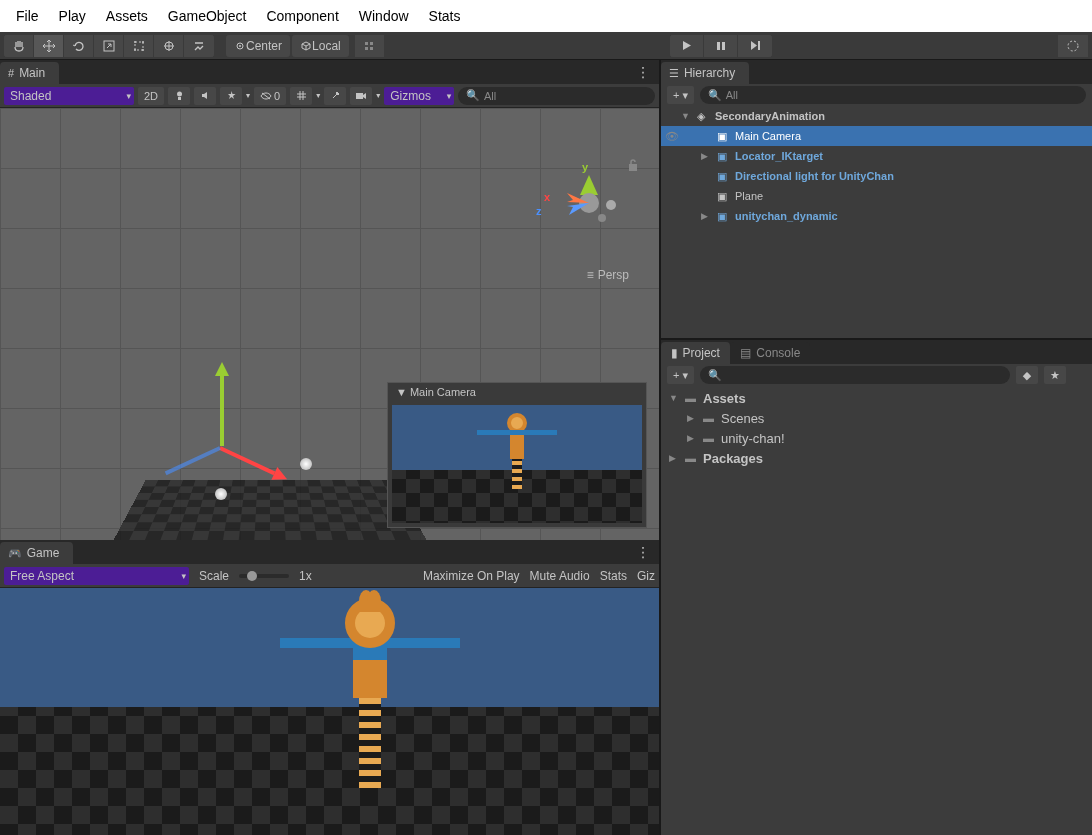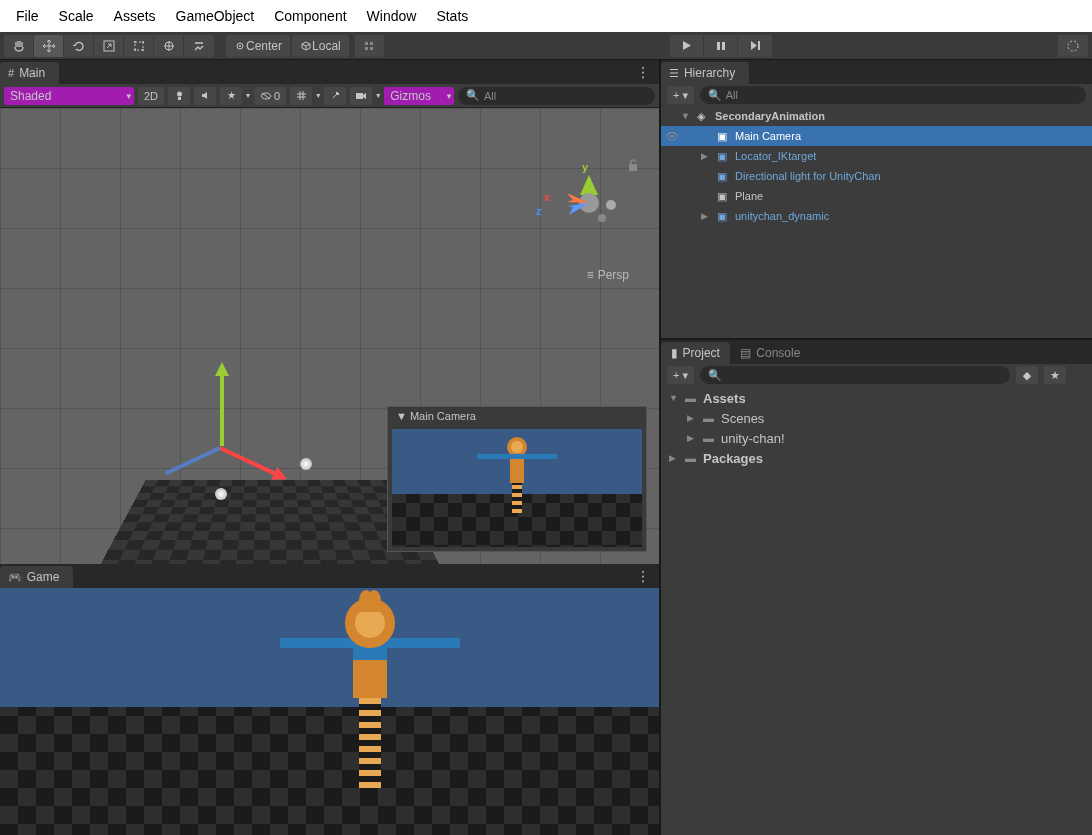--- a/index.html
+++ b/index.html
@@ -13,21 +13,21 @@
 .tbtn:last-child { border-right:none; }
 .pillbtn { height:22px; padding:0 8px; display:flex; align-items:center; gap:0; background:#474747; border-radius:3px; font-size:12px; }
 .main { display:flex; height:775px; }
 .leftcol { width:661px; display:flex; flex-direction:column; border-right:2px solid #191919; }
 .rightcol { width:431px; display:flex; flex-direction:column; }
 .tabrow { height:24px; background:#282828; display:flex; align-items:flex-end; position:relative; }
 .tab { height:22px; padding:0 14px 0 8px; display:flex; align-items:center; gap:5px; background:#3c3c3c; color:#c4c4c4; font-size:12px; border-radius:4px 4px 0 0; }
 .tabico { font-size:11px; }
 .dots { position:absolute; right:8px; top:4px; font-size:14px; color:#c4c4c4; letter-spacing:1px; }
 .subtool { height:24px; background:#3c3c3c; display:flex; align-items:center; gap:4px; padding:0 4px; border-bottom:1px solid #232323; font-size:12px; overflow:hidden; }
-.dropdown { height:18px; padding:0 16px 0 6px; background:#a21caf; border-radius:2px; font-size:12px; display:flex; align-items:center; position:relative; }
+.dropdown { height:18px; padding:0 16px 0 6px; background:#4c1d95; border-radius:2px; font-size:12px; display:flex; align-items:center; position:relative; }
 .dropdown::after { content:"▾"; position:absolute; right:3px; font-size:9px; }
 .sbtn { width:22px; height:18px; display:flex; align-items:center; justify-content:center; background:#474747; border-radius:2px; font-size:11px; }
 .sbtn.wide{ width:auto; padding:0 6px; }
 .search { flex:1; height:18px; background:#2b2b2b; border-radius:9px; display:flex; align-items:center; padding:0 8px; font-size:11px; color:#888; gap:4px; max-width:200px; }
 .scene { flex:1; position:relative; background:#646464;
   background-image:linear-gradient(#555 1px,transparent 1px),linear-gradient(90deg,#555 1px,transparent 1px);
   background-size:60px 60px; overflow:hidden; }
 .checker { position:absolute; left:120px; top:320px; width:300px; height:200px; transform:perspective(400px) rotateX(55deg);
   background:repeating-conic-gradient(#1b1b1b 0 25%,#2e2e2e 0 50%) 0 0/30px 30px; opacity:.85; }
 .arrow { position:absolute; }
@@ -67,41 +67,41 @@
 .blegs { width:22px; height:90px; margin:0 auto; background:repeating-linear-gradient(0deg,#e8a952 0 6px,#1b1b1b 6px 12px); }
 .hier { height:280px; display:flex; flex-direction:column; border-bottom:2px solid #191919; }
 .hsub { display:flex; align-items:center; gap:6px; padding:2px 6px; height:22px; }
 .hlist { flex:1; overflow:auto; font-size:13px; }
 .hitem { display:flex; align-items:center; height:20px; gap:4px; padding-left:6px; }
 .hitem.selected { background:#3a72b0; color:#fff; }
 .hitem .tog { width:12px; font-size:9px; color:#888; }
 .hitem .ico { width:14px; font-size:11px; }
 .hitem .lbl { font-size:11px; }
 .hitem.root .lbl { color:#c4c4c4; font-weight:bold; }
-.hitem.prefab .lbl { color:#6fa8dc; }
+.hitem.prefab .lbl { color:#6fa8dc;font-weight:bold; }
 .hitem.prefab .ico { color:#6fa8dc; }
 .eye { width:14px; font-size:11px; color:#888; }
 .projtabs { height:24px; background:#282828; display:flex; align-items:flex-end; }
 .ptab { height:22px; padding:0 10px; display:flex; align-items:center; gap:5px; background:#3c3c3c; font-size:12px; border-radius:4px 4px 0 0; }
 .ptab.inactive { background:#282828; color:#888; }
 .projlist { flex:1; padding:2px 4px; font-size:13px; }
 .pitem { display:flex; align-items:center; height:20px; gap:4px; }
 .pitem .tog { width:12px; font-size:9px; color:#888; }
 .pitem .fico { width:14px; color:#888; font-size:11px; }
 .pitem .plbl { color:#c4c4c4; }
 .slidertrack { width:50px; height:4px; background:#2b2b2b; border-radius:2px; position:relative; }
 .sliderknob { position:absolute; left:8px; top:-3px; width:10px; height:10px; background:#999; border-radius:50%; }
 svg { display:block; }
 </style>
 </head>
 <body>
 
 <div class="menubar">
   <span>File</span>
-  <span>Scale</span>
+  <span>Play</span>
   <span>Assets</span>
   <span>GameObject</span>
   <span>Component</span>
   <span>Window</span>
   <span>Stats</span>
 </div>
 
 <div class="toolbar">
   <div class="btngrp">
     <div class="tbtn">
@@ -299,20 +299,33 @@
     </div>
 
     <div class="gamepanel">
       <div class="tabrow">
         <div class="tab">
           <span class="tabico">🎮</span>
           <span>Game</span>
         </div>
         <div class="dots">⋮</div>
       </div>
+      <div class="gsub">
+        <div class="dropdown" style="width:185px">Free Aspect</div>
+        <span>Scale</span>
+        <div class="slidertrack">
+            <div class="sliderknob"></div>
+          </div>
+        <span>1x</span>
+        <div style="flex:1"></div>
+        <span>Maximize On Play</span>
+        <span>Mute Audio</span>
+        <span>Stats</span>
+        <span>Giz</span>
+      </div>
       <div class="gview">
         <div class="charbig">
           <div class="bhead"></div>
             <div class="barms"></div>
             <div class="bbody"></div>
             <div class="blegs"></div>
         </div>
       </div>
     </div>
   </div>

